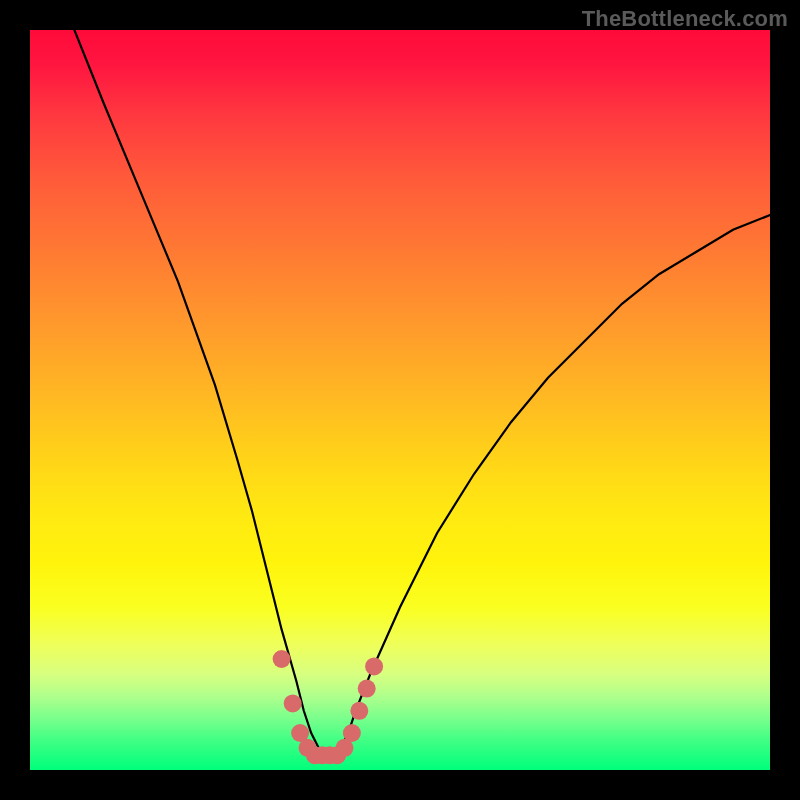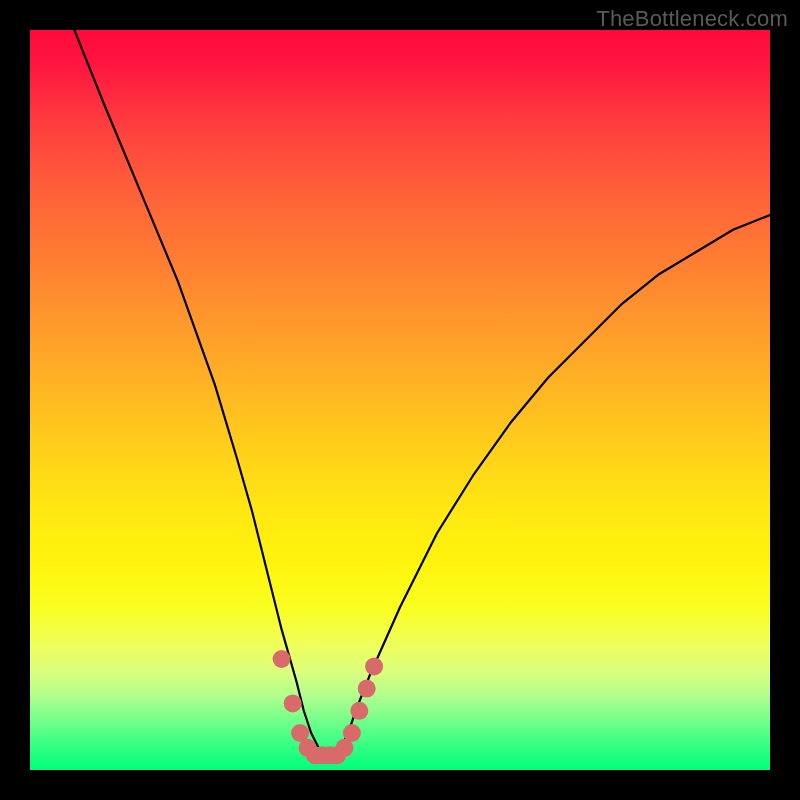--- a/index.html
+++ b/index.html
@@ -10,21 +10,21 @@
     position: relative;
     font-family: Arial, sans-serif;
     overflow: hidden;
   }
   .watermark {
     position: absolute;
     top: 6px;
     right: 12px;
     color: #5a5a5a;
     font-size: 22px;
-    font-weight: 400;
+    font-weight: 700;
     z-index: 10;
     letter-spacing: 0.2px;
   }
   .plot-area {
     position: absolute;
     left: 30px;
     top: 30px;
     width: 740px;
     height: 740px;
     overflow: hidden;

